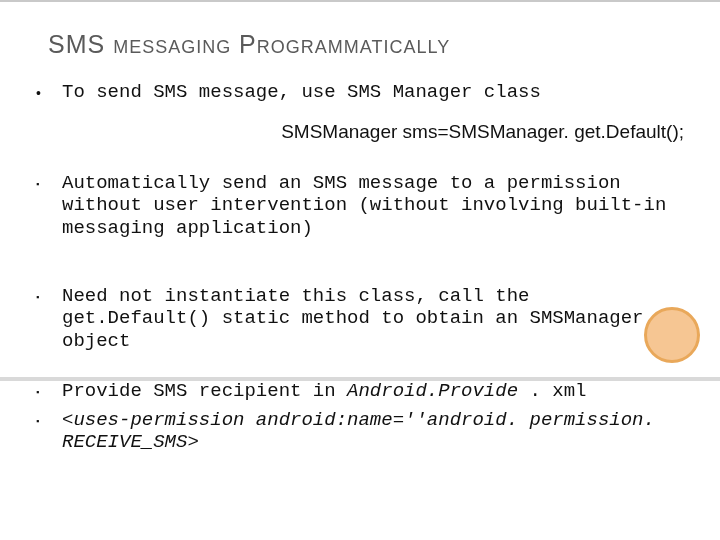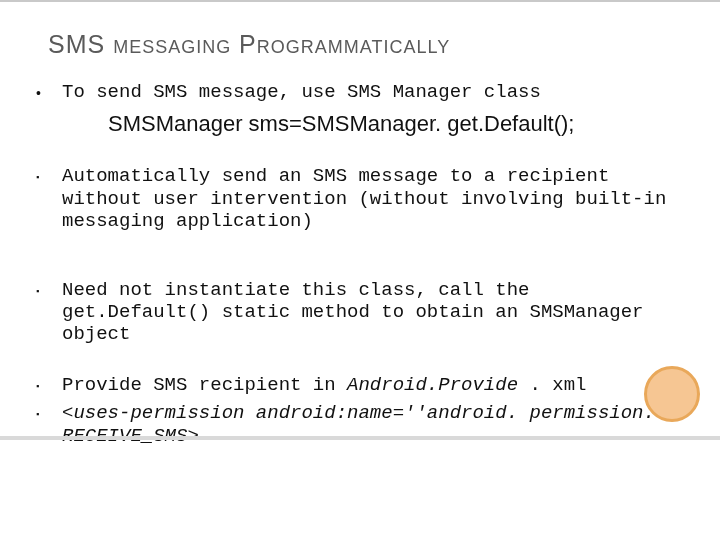--- a/index.html
+++ b/index.html
@@ -5,21 +5,21 @@
   * { margin: 0; padding: 0; box-sizing: border-box; }
   html, body { width: 720px; height: 540px; }
   body {
     font-family: Arial, Helvetica, sans-serif;
     background: #ffffff;
     position: relative;
     overflow: hidden;
   }
   .slide {
     width: 720px;
-    height: 440px;
+    height: 381px;
     position: relative;
     border-top: 2px solid #c9c9c9;
     background: #ffffff;
   }
   .title {
     font-size: 25px;
     color: #5a5a5a;
     letter-spacing: 1px;
     padding: 28px 0 0 48px;
     font-weight: 400;
@@ -41,23 +41,24 @@
     flex: 0 0 26px;
     text-align: left;
     font-size: 14px;
     padding-top: 4px;
     color: #111;
   }
   .sq { font-size: 9px; padding-top: 7px; }
   .text-col { flex: 1; font-family: Liberation Mono, monospace; }
   .codeline {
     padding-left: 72px;
-    margin-top: 8px;
+    margin-top: 18px;
     margin-bottom: 28px;
-    font-size: 22px;
+    font-size: 19px;
+    text-align: right;
   }
   .gap-lg { height: 40px; }
   .gap-md { height: 22px; }
   .italic { font-style: italic; }
   .circle {
     position: absolute;
     right: 20px;
     bottom: 18px;
     width: 56px;
     height: 56px;
@@ -85,21 +86,21 @@
 
     <div class="row">
       <div class="bullet-col">•</div>
       <div class="text-col">To send SMS message, use SMS Manager class</div>
     </div>
 
     <div class="codeline">SMSManager sms=SMSManager. get.Default();</div>
 
     <div class="row">
       <div class="bullet-col sq">▪</div>
-      <div class="text-col"> Automatically send an SMS message to a recipient without user intervention (without involving built-in messaging application)</div>
+      <div class="text-col"> Automatically send an SMS message to a permission without user intervention (without involving built-in messaging application)</div>
     </div>
 
     <div class="gap-lg"></div>
 
     <div class="row">
       <div class="bullet-col sq">▪</div>
       <div class="text-col">Need not instantiate this class, call the get.Default() static method to obtain an SMSManager object</div>
     </div>
 
     <div class="gap-md"></div>

